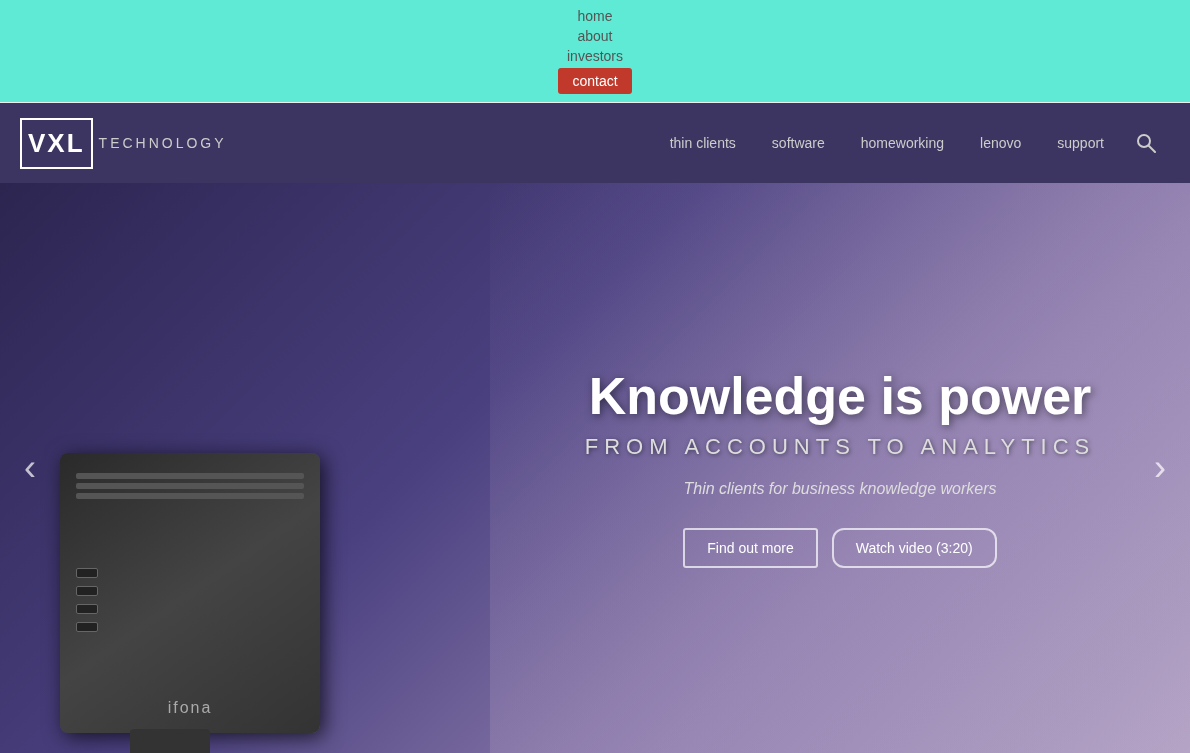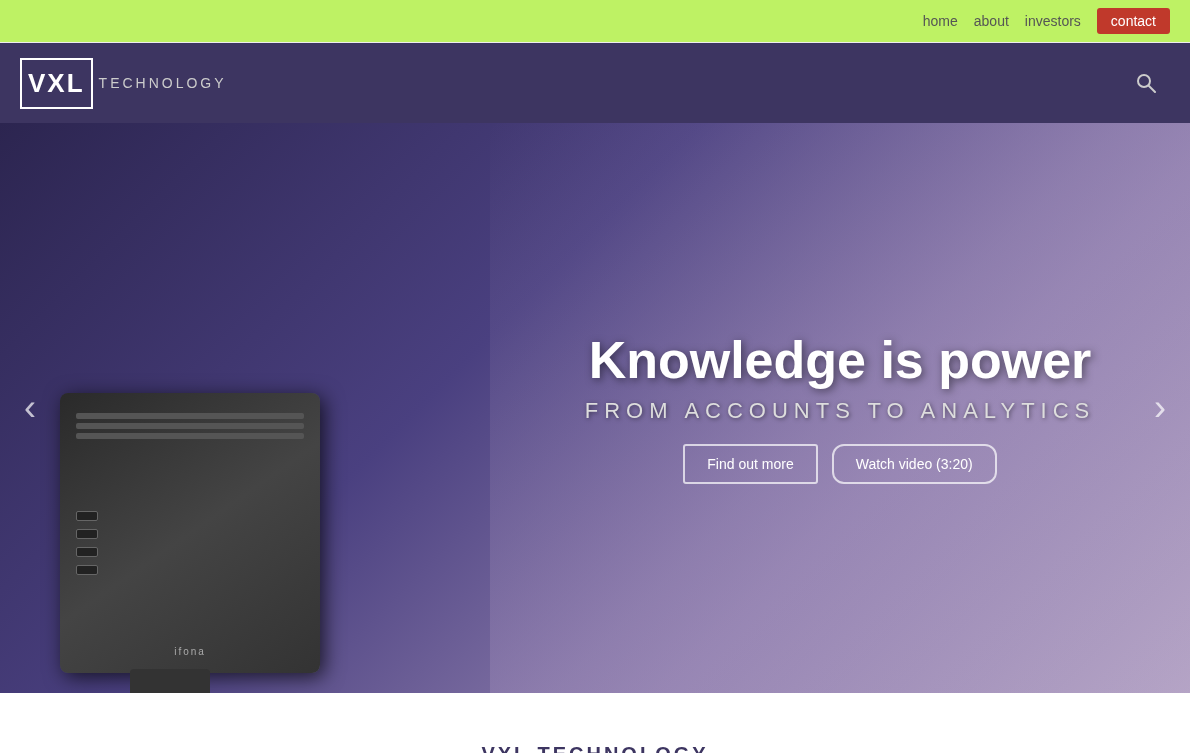--- a/index.html
+++ b/index.html
@@ -1,26 +1,27 @@
 <!DOCTYPE html>
 <html><head>
   <meta charset="utf-8">
   <style>
     * { margin: 0; padding: 0; box-sizing: border-box; }
     body { font-family: Arial, sans-serif; width: 1190px; overflow-x: hidden; background: #fff; }
 
     
     .top-bar {
-      background: #bef264;
+      background: #5eead4;
       display: flex;
       justify-content: flex-end;
       align-items: center;
       padding: 8px 20px;
-      gap: 16px;
+      gap: 4px;
       border-bottom: 1px solid #eee;
+      flex-direction: column;
     }
     .top-bar a {
       text-decoration: none;
       color: #555;
       font-size: 14px;
     }
     .contact-btn {
       background: #c0392b;
       color: #fff !important;
       padding: 5px 14px;
@@ -137,21 +138,21 @@
     }
     .port {
       width: 22px;
       height: 10px;
       background: #222;
       border: 1px solid #666;
       border-radius: 2px;
     }
     .device-label {
       color: #aaa;
-      font-size: 10px;
+      font-size: 16px;
       text-align: center;
       letter-spacing: 2px;
       margin-top: 3px;
     }
     .device-stand {
       position: absolute;
       bottom: 0;
       left: 100px;
       width: 80px;
       height: 24px;
@@ -275,20 +276,37 @@
   <a href="#">about</a>
   <a href="#">investors</a>
   <a href="#" class="contact-btn">contact</a>
 </div>
 
 <nav class="main-nav">
   <div class="logo-area">
     <span class="logo-vxl">VXL</span>
     <span class="logo-tech">technology</span>
   </div>
+  <ul class="nav-links">
+    <li>
+        <a href="#">thin clients</a>
+      </li>
+    <li>
+        <a href="#">software</a>
+      </li>
+    <li>
+        <a href="#">homeworking</a>
+      </li>
+    <li>
+        <a href="#">lenovo</a>
+      </li>
+    <li>
+        <a href="#">support</a>
+      </li>
+  </ul>
   <div class="search-icon-btn">
     <svg width="20" height="20" viewBox="0 0 20 20" fill="none">
       <circle cx="8" cy="8" r="6" stroke="#ccc" stroke-width="2"></circle>
       <line x1="13" y1="13" x2="19" y2="19" stroke="#ccc" stroke-width="2" stroke-linecap="round"></line>
     </svg>
   </div>
 </nav>
 
 <section class="hero">
 
@@ -310,20 +328,21 @@
       <div class="device-label">ifona</div>
     </div>
     <div class="device-stand"></div>
   </div>
 
   <div class="hero-arrow hero-arrow-left">‹</div>
 
   <div class="hero-content">
     <div class="hero-main-title">Knowledge is power</div>
     <div class="hero-sub-title">FROM ACCOUNTS TO ANALYTICS</div>
+    <div class="hero-desc">Thin clients for business knowledge workers</div>
     <div class="hero-buttons">
       <a href="#" class="btn-outline">Find out more</a>
       <a href="#" class="btn-outline-red">Watch video (3:20)</a>
     </div>
   </div>
 
   <div class="hero-arrow hero-arrow-right">›</div>
 </section>
 
 <div class="bottom-section">

